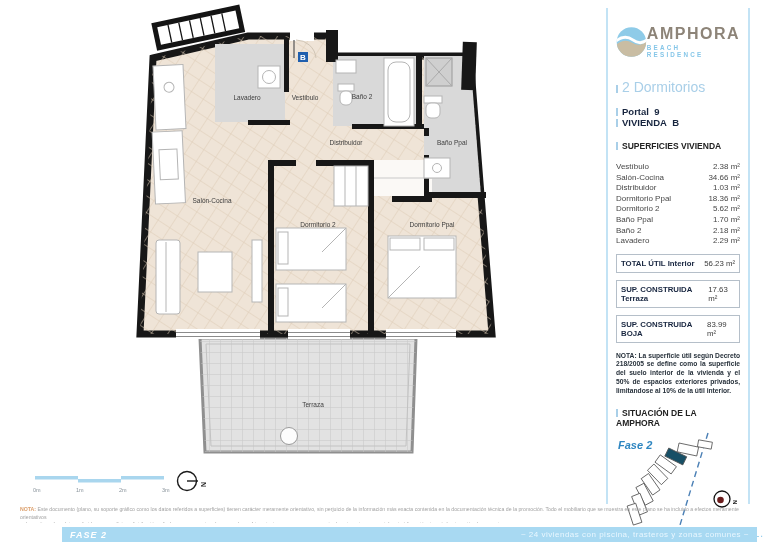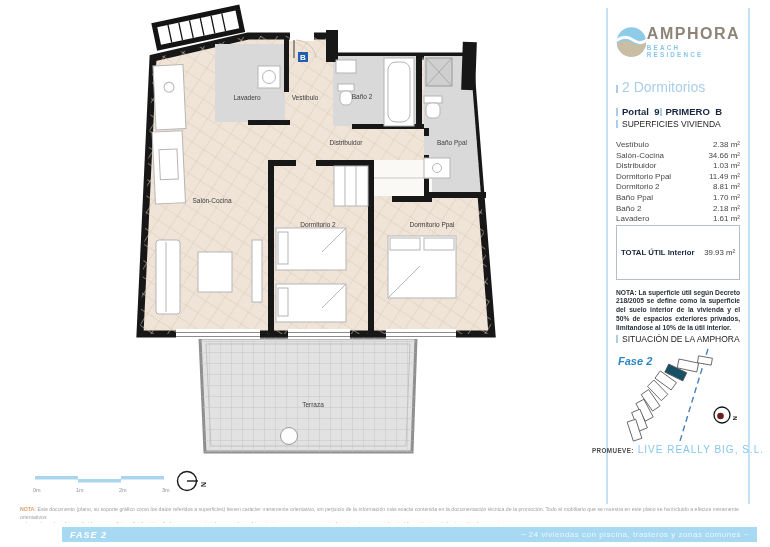--- a/index.html
+++ b/index.html
@@ -10,26 +10,26 @@
   
   #panel{position:absolute;left:606px;top:8px;width:144px;height:496px;
          border-left:2px solid #c3e3f5;border-right:2px solid #c3e3f5;
          box-sizing:border-box;padding:8px 8px 0 8px;}
   .logo-row{display:flex;align-items:center;margin:4px 0 0 0;}
   .logo-text{display:flex;flex-direction:column;align-items:flex-end;}
   .brand-name{font-size:16px;font-weight:bold;letter-spacing:1.5px;color:#8d8478;line-height:1;}
   .brand-tag{font-size:6.3px;font-weight:bold;letter-spacing:2.2px;color:#85c6e8;margin-top:2px;}
   .tick{display:inline-block;width:2px;height:8px;background:#a9cfe8;margin-right:4px;vertical-align:-1px;}
   .type-label{margin-top:15px;font-size:14px;color:#a9cfe8;}
-  .portal-row{margin-top:11px;display:flex;justify-content:flex-start;
-              font-size:9.5px;font-weight:bold;color:#17253f;}
-  .sec-title{margin-top:2px;font-size:8.5px;font-weight:normal;color:#222;}
+  .portal-row{margin-top:11px;display:flex;justify-content:space-between;
+              font-size:9.5px;font-weight:bold;color:#17253f;flex-direction:column;}
+  .sec-title{margin-top:13px;font-size:8.5px;font-weight:bold;color:#222;}
   .rooms{margin-top:11px;}
   .room-row{display:flex;justify-content:space-between;font-size:8px;color:#474747;line-height:10.6px;}
-  .tot-box{border:1px solid #b5bfc9;padding:22px 4px;display:flex;
+  .tot-box{margin-top:7px;border:1px solid #b5bfc9;padding:4px 4px;display:flex;
            justify-content:space-between;align-items:center;}
   .tot-label{font-size:7.8px;font-weight:bold;color:#17253f;}
   .tot-value{font-size:7.8px;color:#3a3a3a;}
   .nota{margin-top:9px;font-size:6.7px;font-weight:bold;color:#26303a;line-height:1.3;text-align:justify;}
   .map-wrap{position:relative;height:96px;margin-top:3px;}
   .fase-label{position:absolute;left:2px;top:8px;font-size:11px;font-weight:bold;
               font-style:italic;color:#2e86c1;z-index:2;}
   .map-wrap svg{position:absolute;left:0;top:0;}
   .promueve-row{margin-top:1px;display:flex;justify-content:center;align-items:baseline;gap:4px;}
   .promueve-label{font-size:6.3px;font-weight:bold;color:#4a4a4a;letter-spacing:.4px;}
@@ -215,21 +215,21 @@
       <span class="brand-tag">BEACH RESIDENCE</span>
     </div>
   </div>
 
   <div class="type-label">
     <span class="tick"></span><span>2 Dormitorios</span>
   </div>
 
   <div class="portal-row">
     <span><span class="tick"></span><span>Portal</span>&nbsp;&nbsp;<span>9</span></span>
-    <span><span class="tick"></span><span>PRIMERO</span>&nbsp;&nbsp;<span>B</span></span>
+    <span><span class="tick"></span><span>VIVIENDA</span>&nbsp;&nbsp;<span>B</span></span>
   </div>
 
   <div class="sec-title">
     <span class="tick"></span><span>SUPERFICIES VIVIENDA</span>
   </div>
 
   <div class="rooms">
     <div class="room-row">
         <span>Vestíbulo</span>
         <span>2.38 m²</span>
@@ -237,43 +237,51 @@
     <div class="room-row">
         <span>Salón-Cocina</span>
         <span>34.66 m²</span>
       </div>
     <div class="room-row">
         <span>Distribuidor</span>
         <span>1.03 m²</span>
       </div>
     <div class="room-row">
         <span>Dormitorio Ppal</span>
-        <span>11.49 m²</span>
+        <span>18.36 m²</span>
       </div>
     <div class="room-row">
         <span>Dormitorio 2</span>
-        <span>8.81 m²</span>
+        <span>5.62 m²</span>
       </div>
     <div class="room-row">
         <span>Baño Ppal</span>
         <span>1.70 m²</span>
       </div>
     <div class="room-row">
         <span>Baño 2</span>
         <span>2.18 m²</span>
       </div>
     <div class="room-row">
         <span>Lavadero</span>
-        <span>1.61 m²</span>
+        <span>2.29 m²</span>
       </div>
   </div>
 
   <div class="tot-box">
     <span class="tot-label">TOTAL ÚTIL Interior</span>
-      <span class="tot-value">39.93 m²</span>
+      <span class="tot-value">56.23 m²</span>
+  </div>
+  <div class="tot-box">
+    <span class="tot-label">SUP. CONSTRUIDA Terraza</span>
+      <span class="tot-value">17.63 m²</span>
+  </div>
+  <div class="tot-box">
+    <span class="tot-label">SUP. CONSTRUIDA BOJA</span>
+      <span class="tot-value">83.99 m²</span>
   </div>
 
   <div class="nota">NOTA: La superficie útil según Decreto 218/2005 se define como la superficie del suelo interior de la vivienda y el 50% de espacios exteriores privados, limitandose al 10% de la útil interior.</div>
 
   <div class="sec-title">
     <span class="tick"></span><span>SITUACIÓN DE LA AMPHORA</span>
   </div>
 
   <div class="map-wrap">
     <span class="fase-label">Fase 2</span>

